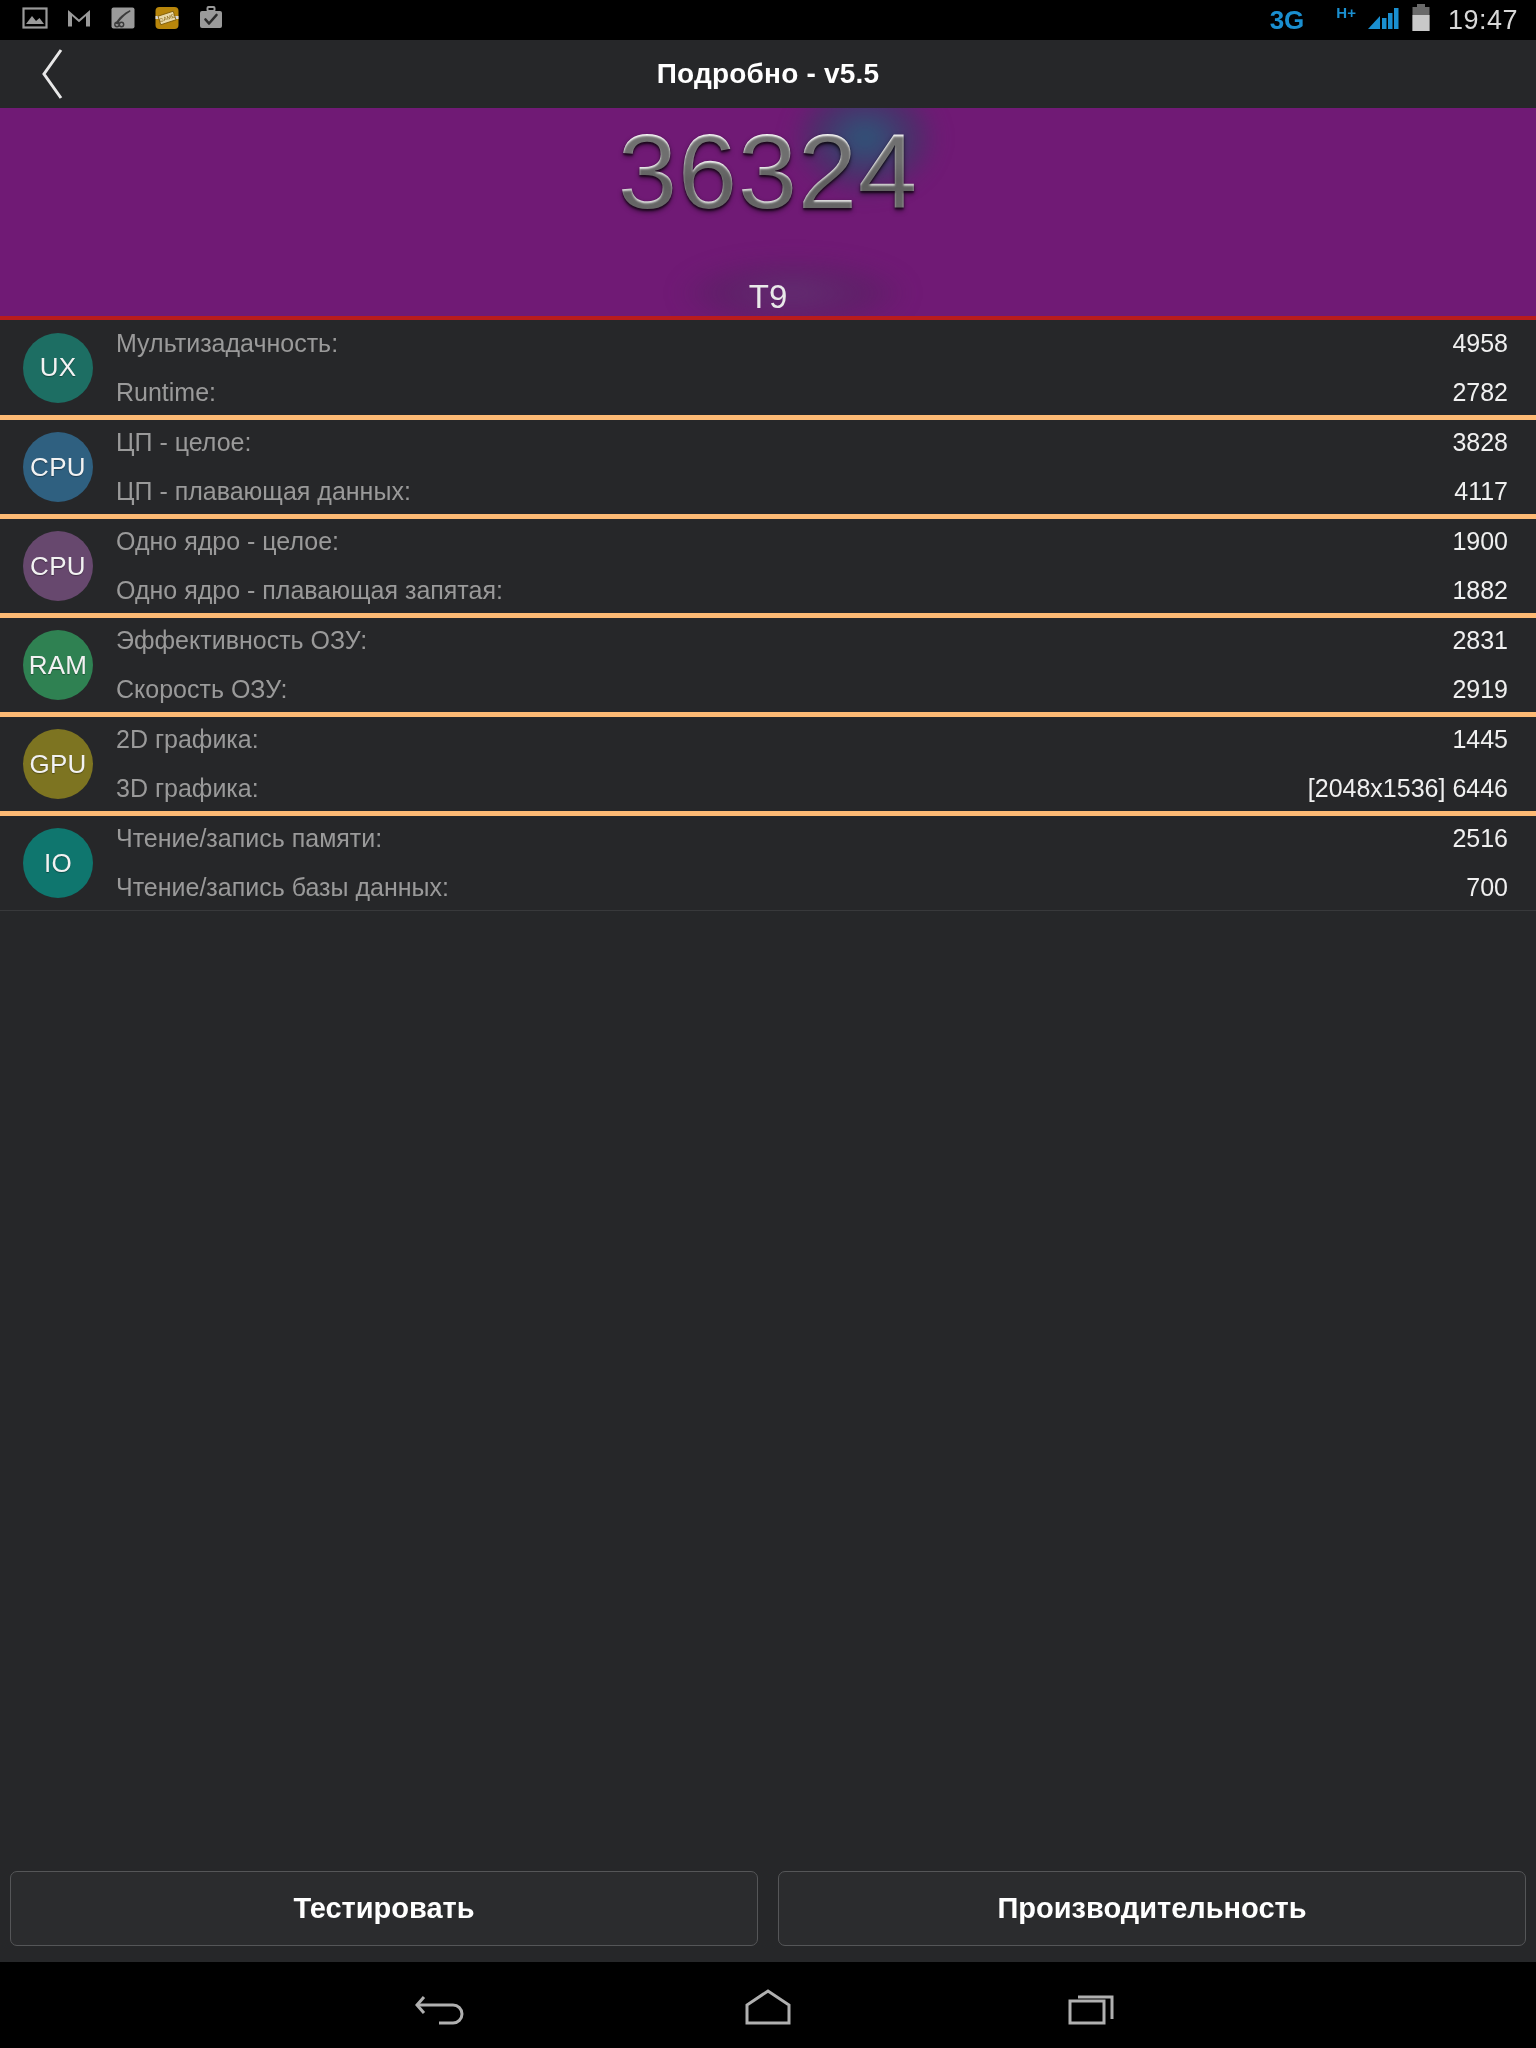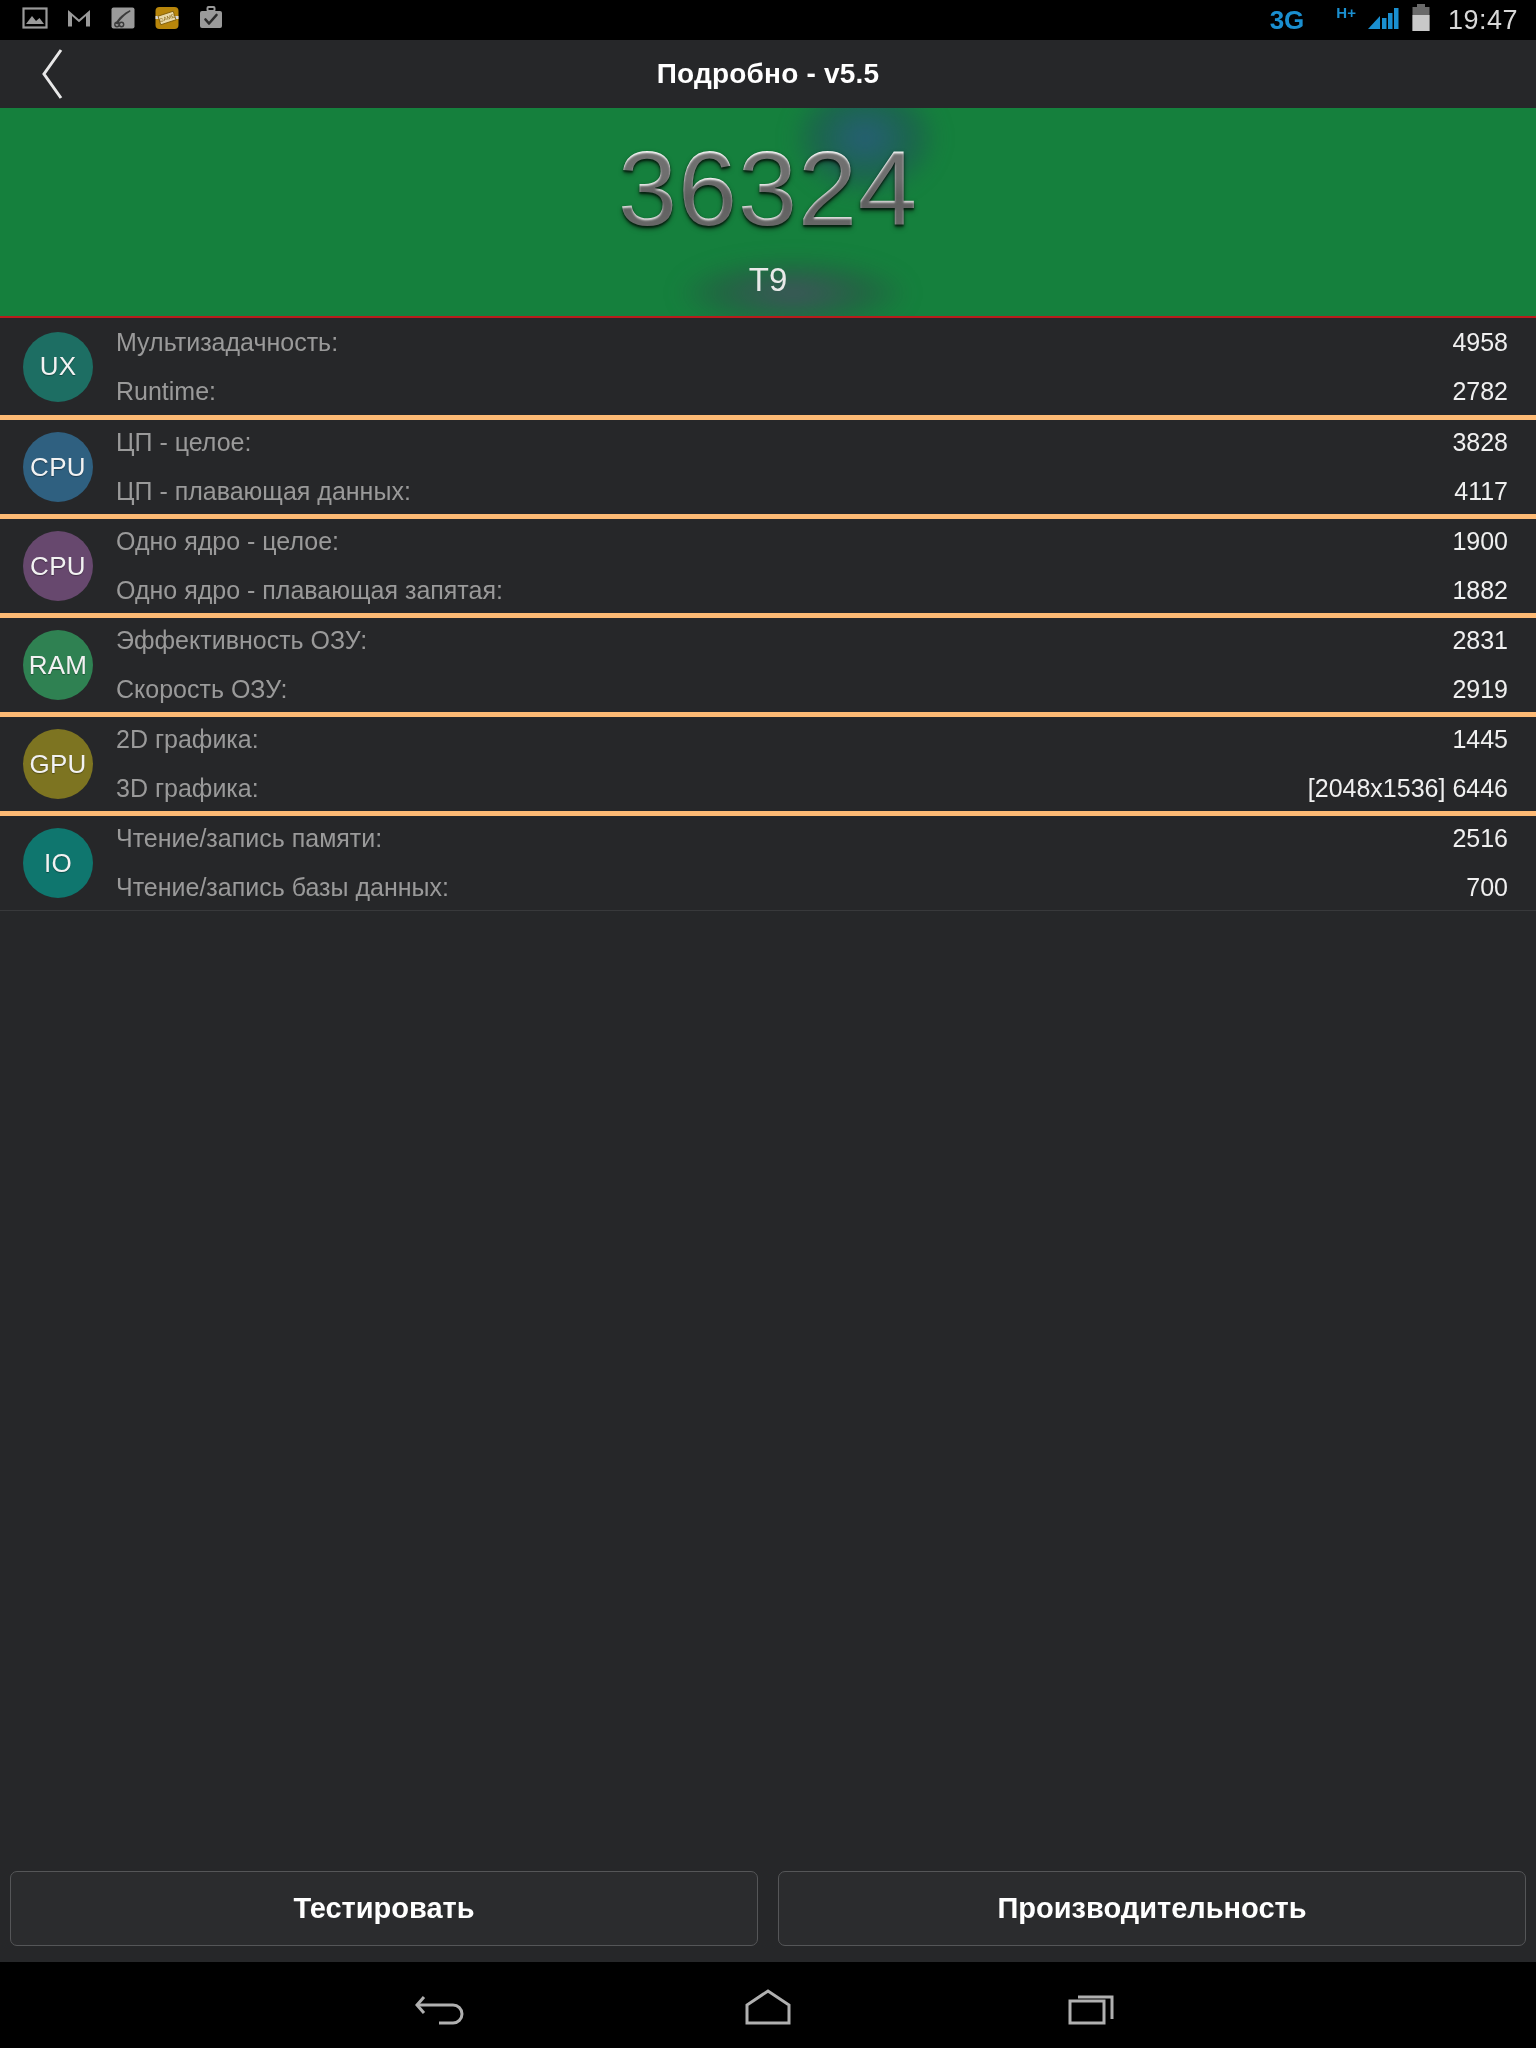--- a/index.html
+++ b/index.html
@@ -54,22 +54,22 @@
   .title-text {
     color:#ffffff; font-size:28px; font-weight:bold;
     letter-spacing:0.2px;
   }
 
   
   .score-block {
     flex:0 0 208px;
     position:relative;
     display:flex; flex-direction:column;
-    align-items:center; justify-content:center;
-    background:#15803d;
+    align-items:center; justify-content:space-between;
+    background:#701a75;
     padding-top:4px;
     overflow:hidden;
   }
   .glow-blue {
     position:absolute; top:-30px; left:50%; margin-left:22px;
     width:150px; height:120px; border-radius:50%;
     background:radial-gradient(ellipse at center, rgba(40,92,122,0.95) 0%, rgba(34,70,92,0.45) 45%, rgba(38,39,41,0) 72%);
     filter:blur(9px);
     pointer-events:none;
   }
@@ -99,21 +99,21 @@
   }
 
   
   .results { background:#262729; }
   .result-group {
     display:flex; align-items:center;
     height:99px;
     border-top:5px solid #fdba74;
     padding:0 28px 0 0;
   }
-  .result-group:first-child { border-top:2px solid #b91c1c; }
+  .result-group:first-child { border-top:4px solid #b91c1c; }
   .badge-cell {
     flex:0 0 116px;
     display:flex; align-items:center; justify-content:center;
   }
   .badge {
     width:70px; height:70px; border-radius:50%;
     display:flex; align-items:center; justify-content:center;
     color:#f2f2f2; font-size:26px; letter-spacing:0.3px;
     text-shadow:0 1px 1px rgba(0,0,0,0.35);
   }

